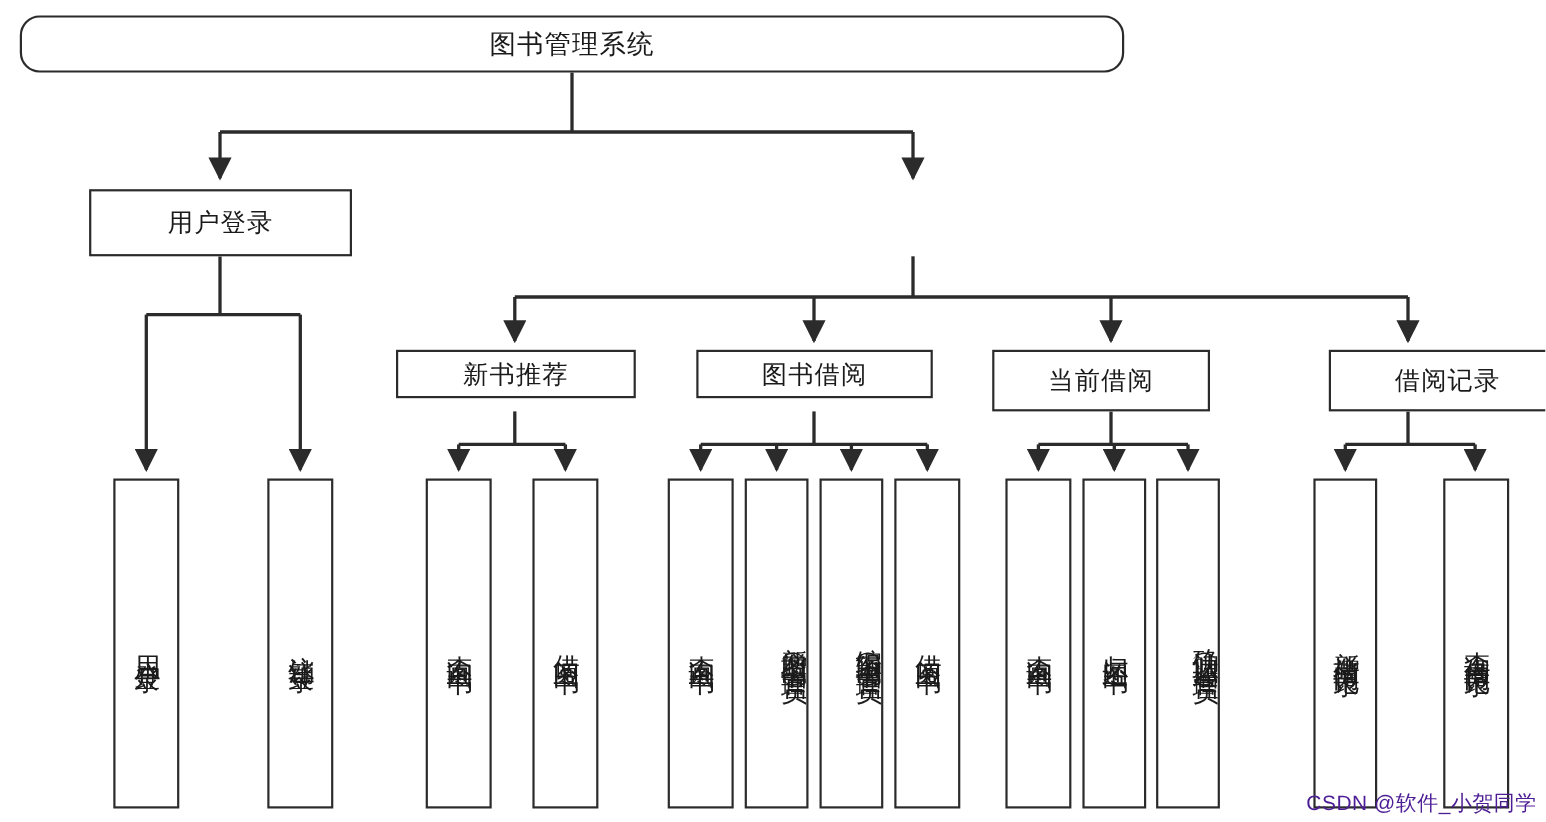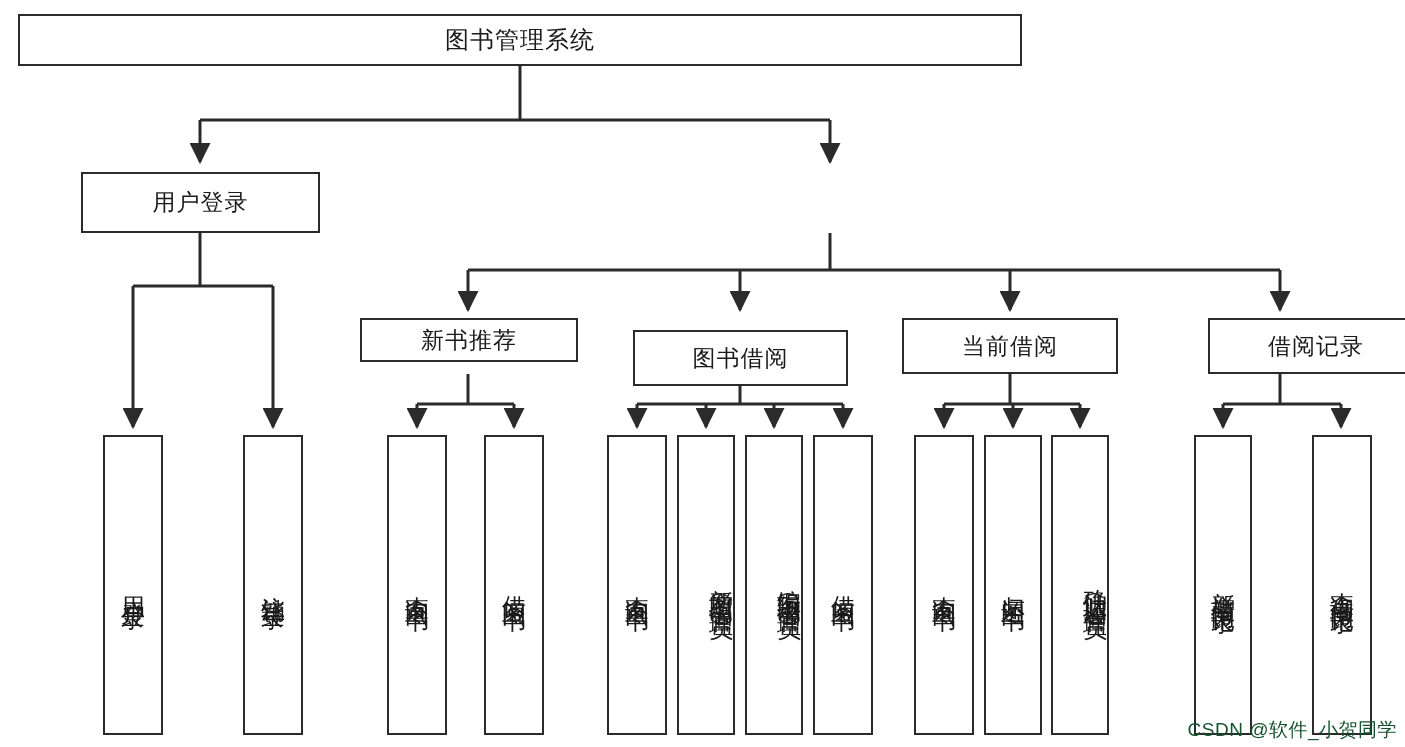--- a/index.html
+++ b/index.html
@@ -56,21 +56,21 @@
     top: 0;
     width: 1405px;
     height: 747px;
     pointer-events: none;
   }
   .watermark {
     position: absolute;
     right: 8px;
     bottom: 4px;
     font-size: 19px;
-    color: #14532d;
+    color: #4c1d95;
     white-space: nowrap;
     letter-spacing: 0.5px;
   }
 </style>
 </head>
 <body>
 
 <div id="canvas">
 
   <svg class="edges" viewBox="0 0 1405 747" xmlns="http://www.w3.org/2000/svg">
@@ -116,30 +116,30 @@
       <path d="M 1013 404 L 1013 427" marker-end="url(#arrow)"></path>
       <path d="M 1080 404 L 1080 427" marker-end="url(#arrow)"></path>
 
       <path d="M 1280 374 L 1280 404"></path>
       <path d="M 1223 404 L 1341 404"></path>
       <path d="M 1223 404 L 1223 427" marker-end="url(#arrow)"></path>
       <path d="M 1341 404 L 1341 427" marker-end="url(#arrow)"></path>
     </g>
   </svg>
 
-  <div class="node node-h node-root" style="left:18px; top:14px; width:1004px; height:52px;">图书管理系统</div>
+  <div class="node node-h node-root" style="left:18px; top:14px; width:1004px; height:52px;border-radius:18px;">图书管理系统</div>
 
   <div class="node node-h" style="left:81px; top:172px; width:239px; height:61px;">用户登录</div>
 
 
   <div class="node node-h" style="left:360px; top:318px; width:218px; height:44px;">新书推荐</div>
 
-  <div class="node node-h" style="left:633px; top:318px; width:215px; height:56px;margin-top:12px;">图书借阅</div>
+  <div class="node node-h" style="left:633px; top:318px; width:215px; height:44px;">图书借阅</div>
 
-  <div class="node node-h" style="left:902px; top:318px; width:216px; height:56px;">当前借阅</div>
+  <div class="node node-h" style="left:902px; top:318px; width:198px; height:56px;">当前借阅</div>
 
   <div class="node node-h" style="left:1172px; top:318px; width:216px; height:56px;margin-left:36px;">借阅记录</div>
 
   <div class="node node-v vcenter" style="left:103px; top:435px; width:60px; height:300px;">用户登录</div>
 
   <div class="node node-v vcenter" style="left:243px; top:435px; width:60px; height:300px;">注销登录</div>
 
   <div class="node node-v vcenter" style="left:387px; top:435px; width:60px; height:300px;">查询图书</div>
 
   <div class="node node-v vcenter" style="left:484px; top:435px; width:60px; height:300px;">借阅图书</div>

